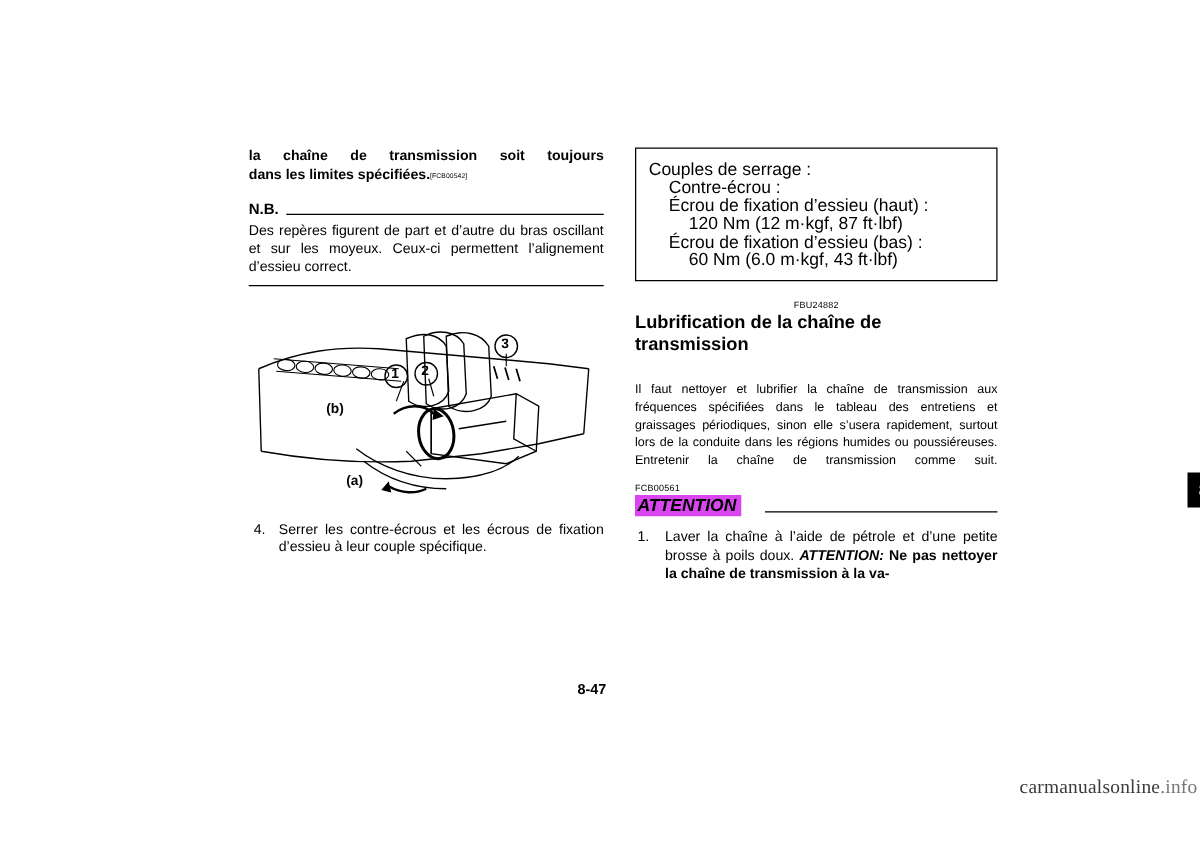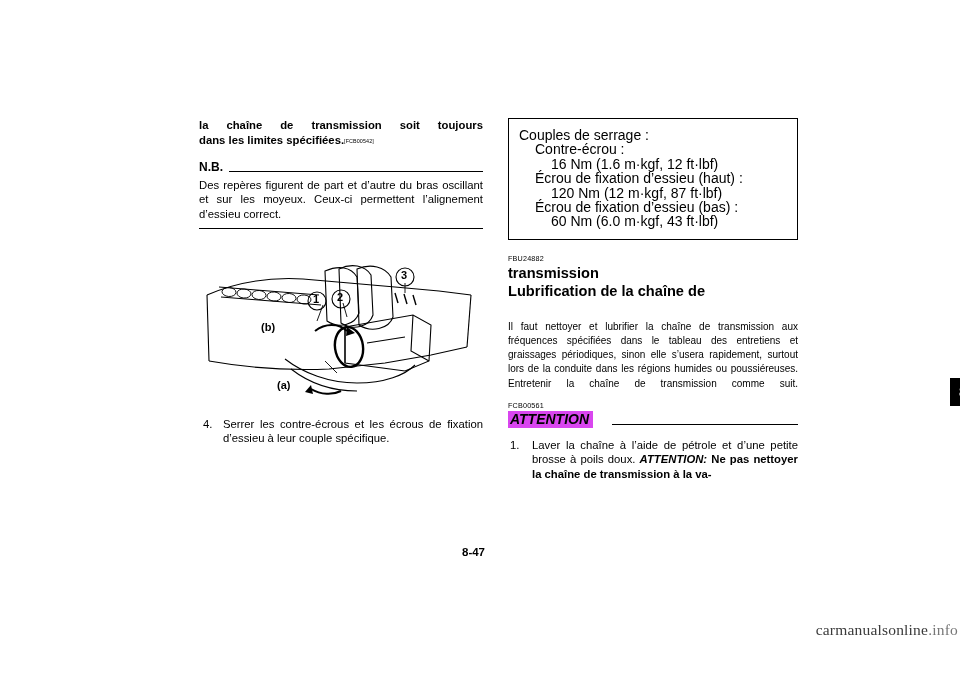--- a/index.html
+++ b/index.html
@@ -130,20 +130,21 @@
     width: 290px;
   }
   .torque-box .l1 { margin-left: 0; }
   .torque-box .l2 { margin-left: 16px; }
   .torque-box .l3 { margin-left: 32px; }
 
   .fbu {
     font-size: 7.2px;
     letter-spacing: 0.2px;
     margin-top: 14px;
+    text-align: center;
   }
   .section-title {
     font-size: 14.6px;
     font-weight: bold;
     line-height: 18px;
     margin-top: 1px;
   }
   .right-body {
     margin-top: 20px;
     font-size: 10px;
@@ -332,31 +333,30 @@
         <span>Serrer les contre-écrous et les écrous de fixation d’essieu à leur couple spécifique.</span>
       </div>
     </div>
   </div>
 
   <div class="col-right">
 
     <div class="torque-box">
       <div class="l1">Couples de serrage :</div>
       <div class="l2">Contre-écrou :</div>
-      <div class="l3">16 Nm (1.6 m·kgf, 12 ft·lbf)</div>
       <div class="l2">Écrou de fixation d’essieu (haut) :</div>
       <div class="l3">120 Nm (12 m·kgf, 87 ft·lbf)</div>
       <div class="l2">Écrou de fixation d’essieu (bas) :</div>
       <div class="l3">60 Nm (6.0 m·kgf, 43 ft·lbf)</div>
     </div>
 
     <div class="fbu">FBU24882</div>
     <div class="section-title">
+      <div>Lubrification de la chaîne de</div>
       <div>transmission</div>
-      <div>Lubrification de la chaîne de</div>
     </div>
 
     <div class="right-body">
       <span>Il faut nettoyer et lubrifier la chaîne de transmission aux fréquences spécifiées dans le tableau des entretiens et graissages périodiques, sinon elle s’usera rapidement, surtout lors de la conduite dans les régions humides ou poussiéreuses. Entretenir la chaîne de transmission comme suit.</span>
     </div>
 
     <div class="fcb">FCB00561</div>
     <div class="attention-head">
       <span class="attention-label">ATTENTION</span>
       <span class="attention-rule"></span>

